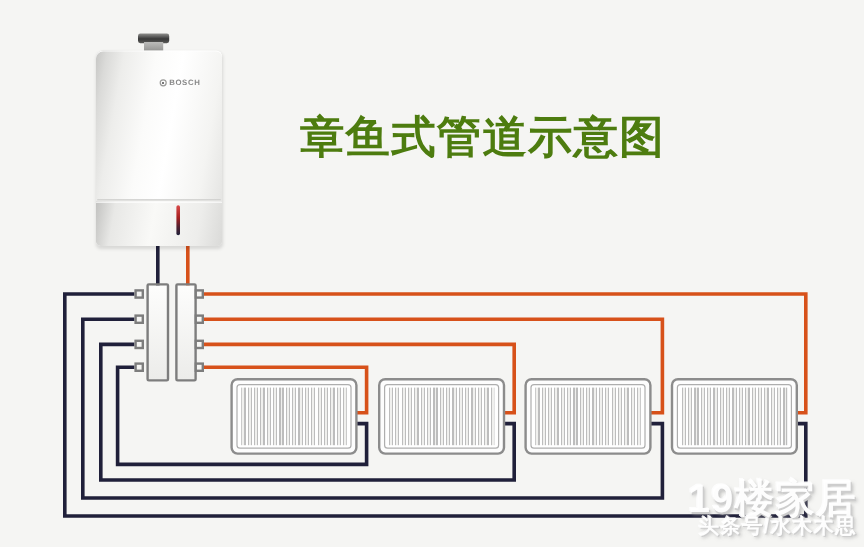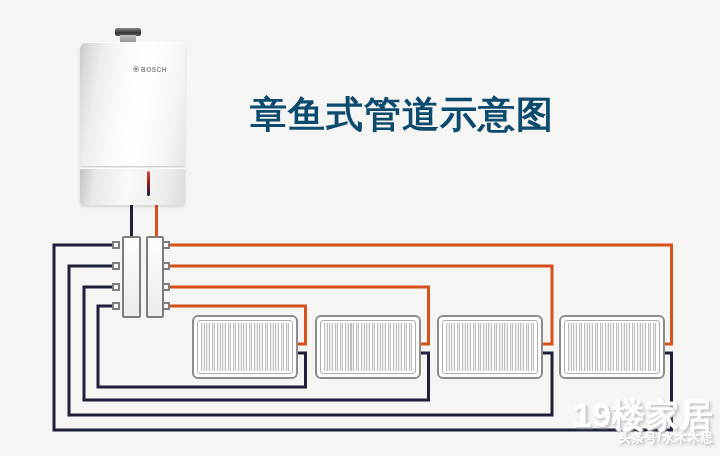--- a/index.html
+++ b/index.html
@@ -39,26 +39,26 @@
        background:linear-gradient(100deg,#c2c2c0,#e8e8e6 15%,#f9f9f7 45%,#ededeb 80%,#dadad8 100%);
        box-shadow:inset 0 1px 0 rgba(255,255,255,.9);}
   .indicator{position:absolute;left:147px;top:171px;width:3px;height:25px;border-radius:2px;
              background:linear-gradient(180deg,#d94a4a 0%,#a82020 40%,#4a2030 75%,#20203a 100%);}
   .logo{position:absolute;left:133px;top:64px;height:10px;display:flex;align-items:center;gap:2px;
         font-size:6.5px;font-weight:bold;color:#8a8a8a;letter-spacing:.5px;}
   .logo-mark{width:6px;height:6px;border:1px solid #9a9a98;border-radius:50%;box-sizing:border-box;
              background:radial-gradient(circle,#777 30%,transparent 34%);}
 
   
-  .title{position:absolute;left:250px;top:90px;font-size:37px;font-weight:800;color:#0c4a6e;
+  .title{position:absolute;left:250px;top:90px;font-size:37px;font-weight:800;color:#4d7c0f;
          letter-spacing:1px;white-space:nowrap;}
   .watermark{position:absolute;right:6px;top:402px;text-align:right;color:rgba(255,255,255,.96);font-weight:700;
       text-shadow:1px 1px 0 #cdcdcd, 2px 2px 3px rgba(150,150,150,.55), -1px -1px 0 rgba(255,255,255,.9);}
   .wm1{font-size:33px;letter-spacing:1px;line-height:27px;}
-  .wm2{font-size:12px;letter-spacing:1px;line-height:17px;margin-top:1px;}
+  .wm2{font-size:17px;letter-spacing:1px;line-height:17px;margin-top:1px;}
 </style>
 </head>
 <body>
 
 <div class="stage" style="background: rgb(245, 245, 243);">
 
   <svg class="pipes" width="720" height="456">
     <g>
       <polyline class="pipe-supply" points="156.5,203 156.5,238" stroke="#d7511a"></polyline>
       <polyline class="pipe-supply" points="166,245 671.5,245 671.5,344 663,344" stroke="#d7511a"></polyline>

